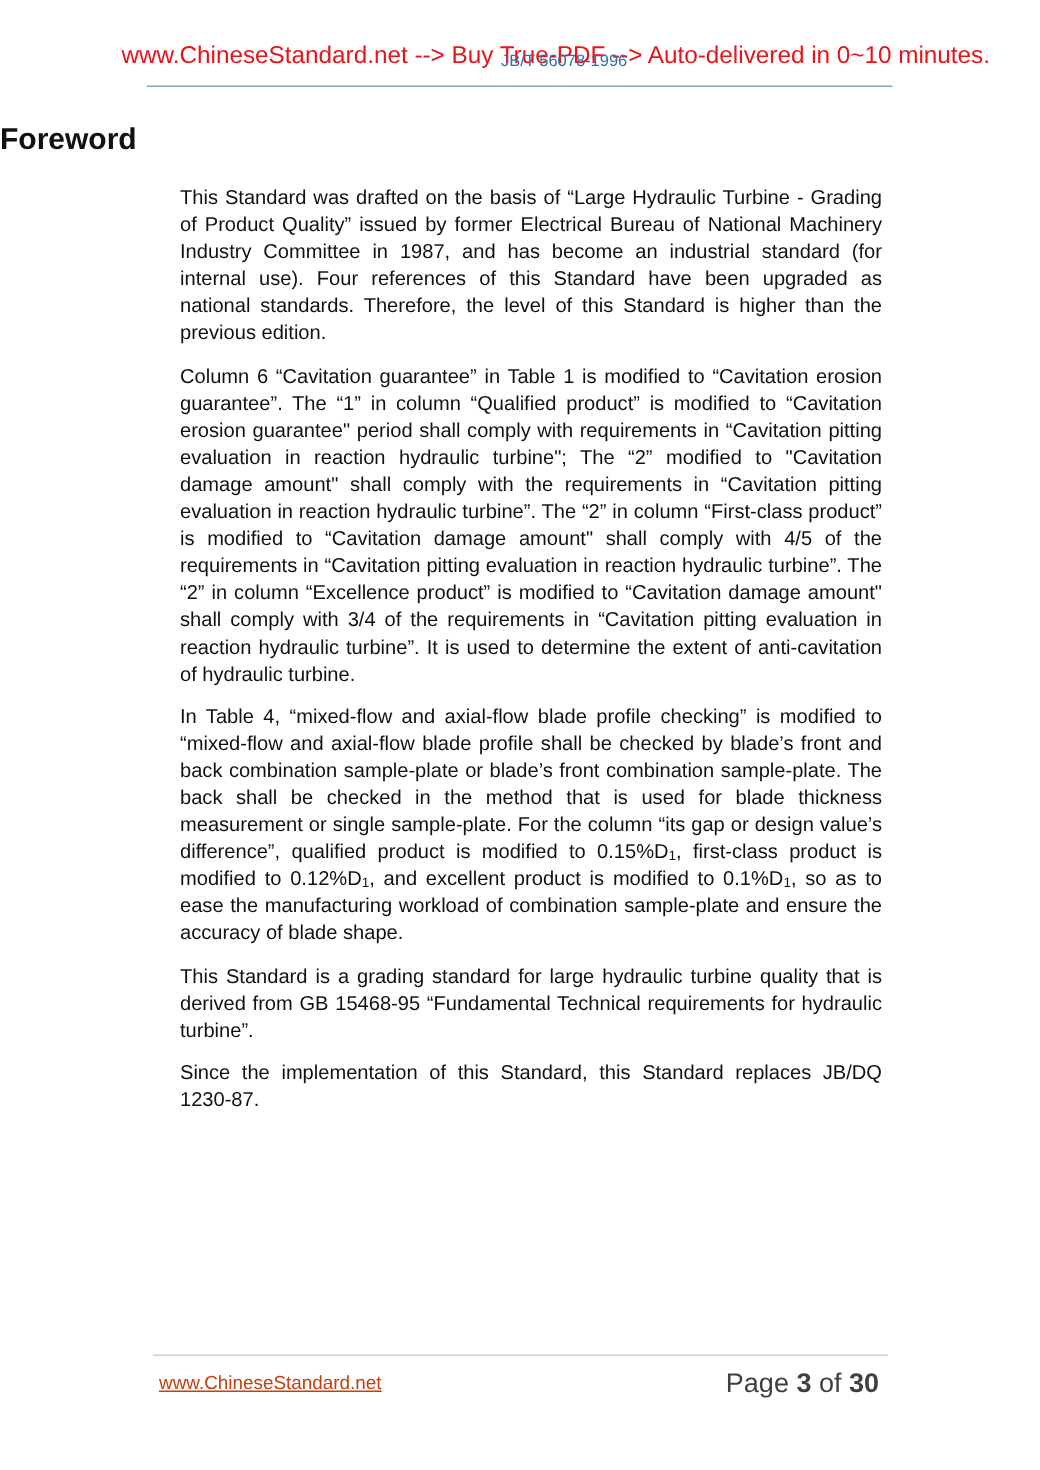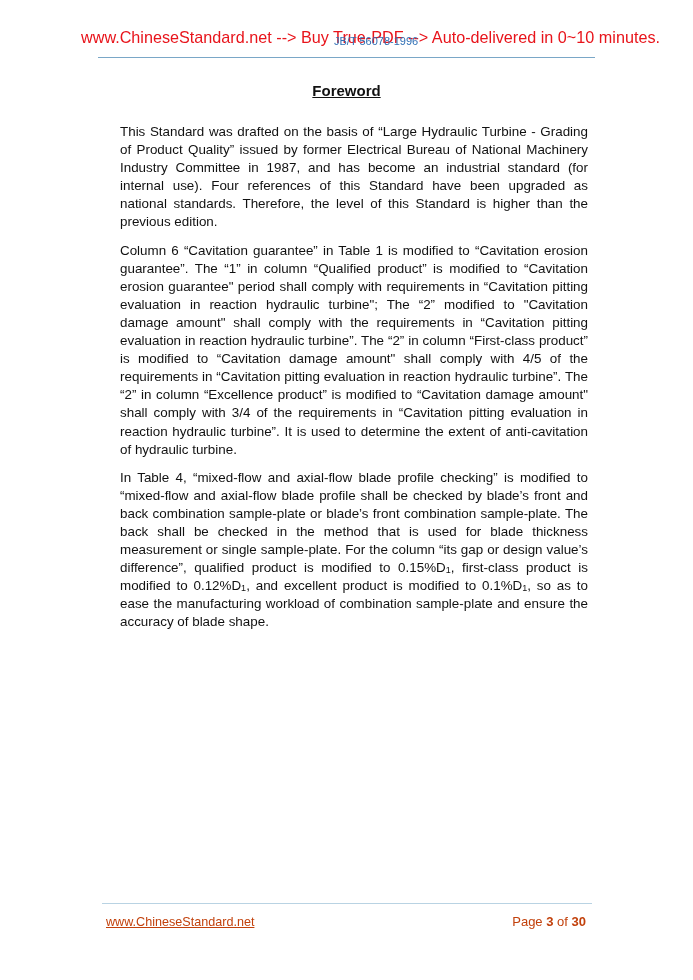--- a/index.html
+++ b/index.html
@@ -50,26 +50,25 @@
       top: 57px;
       width: 497px;
       height: 1px;
       background: #7aa7c7;
     }
     .title {
       position: absolute;
       left: 0;
       top: 82px;
       width: 693px;
-      text-align: center;
+      text-align: left;
       font-weight: bold;
-      font-size: 15px;
+      font-size: 20px;
       color: #111111;
       margin: 0;
-      text-decoration: underline;
     }
     .body {
       position: absolute;
       left: 104px;
       top: 123px;
       width: 484px;
     }
     .para {
       margin: 0 0 10px 16px;
       font-size: 13.4px;
@@ -96,22 +95,22 @@
       top: 914px;
       font-size: 12.6px;
       color: #c2410c;
       text-decoration: underline;
       line-height: 16px;
     }
     .page-number {
       position: absolute;
       right: 107px;
       top: 914px;
-      font-size: 13px;
-      color: #c2410c;
+      font-size: 18px;
+      color: #404040;
       line-height: 16px;
     }
     .page-number b {
       font-weight: bold;
     }
   </style>
 </head>
 <body>
 
 <div class="page-header">
@@ -119,17 +118,19 @@
   <span class="doc-code">JB/T 56078-1996</span>
 </div>
 <div class="header-rule"></div>
 
 <h1 class="title">Foreword</h1>
 
 <div class="body">
   <p class="para">This Standard was drafted on the basis of “Large Hydraulic Turbine - Grading of Product Quality” issued by former Electrical Bureau of National Machinery Industry Committee in 1987, and has become an industrial standard (for internal use). Four references of this Standard have been upgraded as national standards. Therefore, the level of this Standard is higher than the previous edition.</p>
   <p class="para">Column 6 “Cavitation guarantee” in Table 1 is modified to “Cavitation erosion guarantee”. The “1” in column “Qualified product” is modified to “Cavitation erosion guarantee" period shall comply with requirements in “Cavitation pitting evaluation in reaction hydraulic turbine"; The “2” modified to "Cavitation damage amount" shall comply with the requirements in “Cavitation pitting evaluation in reaction hydraulic turbine”. The “2” in column “First-class product” is modified to “Cavitation damage amount" shall comply with 4/5 of the requirements in “Cavitation pitting evaluation in reaction hydraulic turbine”. The “2” in column “Excellence product” is modified to “Cavitation damage amount" shall comply with 3/4 of the requirements in “Cavitation pitting evaluation in reaction hydraulic turbine”. It is used to determine the extent of anti-cavitation of hydraulic turbine.</p>
   <p class="para"><span>In Table 4, “mixed-flow and axial-flow blade profile checking” is modified to “mixed-flow and axial-flow blade profile shall be checked by blade’s front and back combination sample-plate or blade’s front combination sample-plate. The back shall be checked in the method that is used for blade thickness measurement or single sample-plate. For the column “its gap or design value’s difference”, qualified product is modified to 0.15%D</span><sub>1</sub><span>, first-class product is modified to 0.12%D</span><sub>1</sub><span>, and excellent product is modified to 0.1%D</span><sub>1</sub><span>, so as to ease the manufacturing workload of combination sample-plate and ensure the accuracy of blade shape.</span></p>
+  <p class="para">This Standard is a grading standard for large hydraulic turbine quality that is derived from GB 15468-95 “Fundamental Technical requirements for hydraulic turbine”.</p>
+  <p class="para">Since the implementation of this Standard, this Standard replaces JB/DQ 1230-87.</p>
 </div>
 
 <div class="footer-rule"></div>
 <a class="footer-link">www.ChineseStandard.net</a>
 <div class="page-number"><span>Page </span><b>3</b><span> of </span><b>30</b></div>
 
 </body></html>

